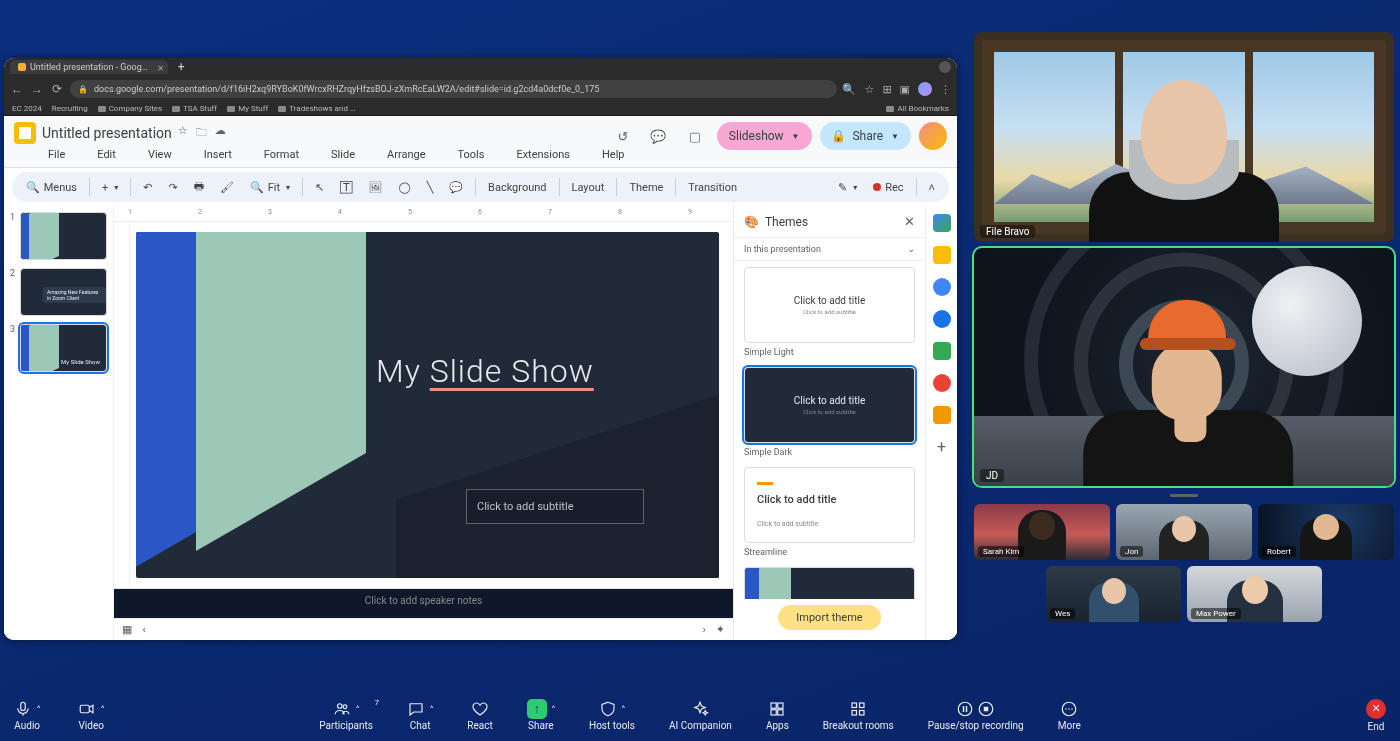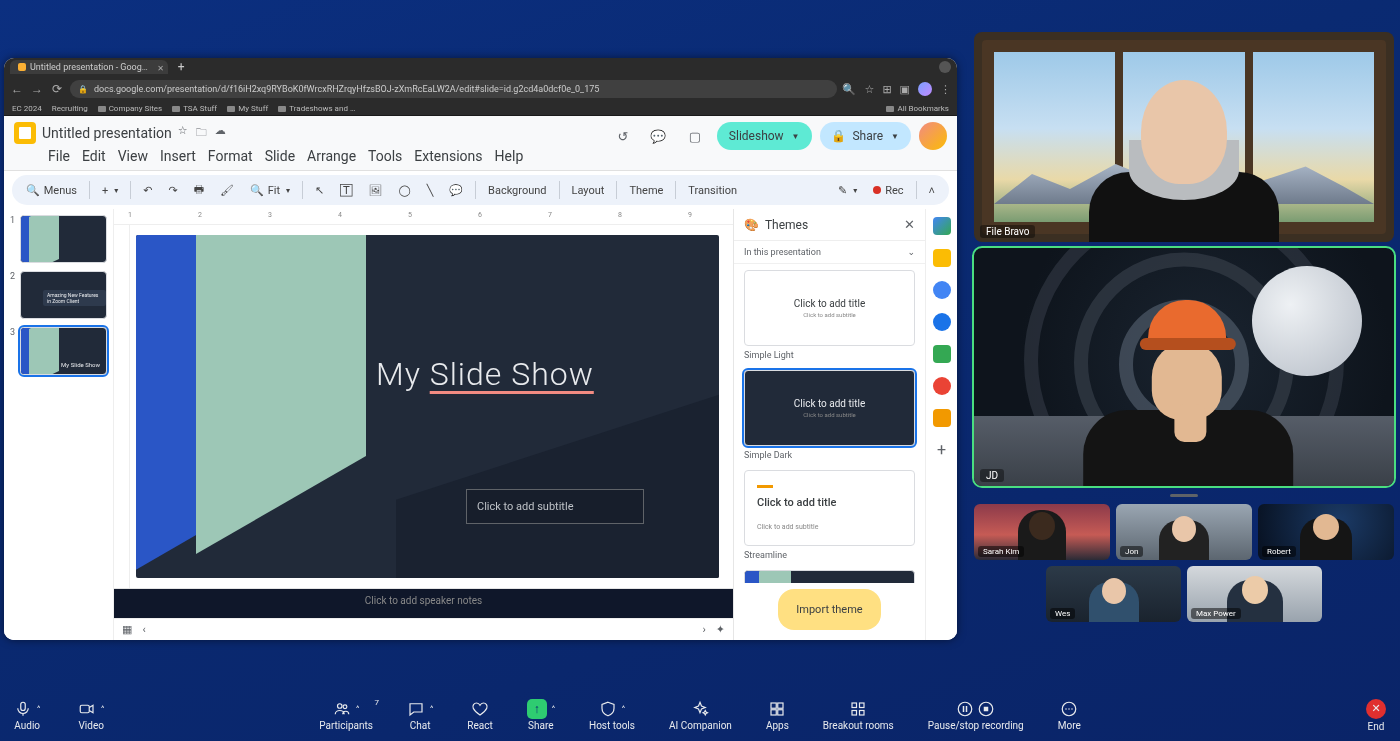--- a/index.html
+++ b/index.html
@@ -35,25 +35,25 @@
 .slides-appbar { background:#f8f9fa; padding:6px 10px 0 10px; border-bottom:1px solid #e0e0e0; position:relative;}
 .slides-title-row{display:flex;align-items:center;gap:6px;}
 .slides-logo{width:22px;height:22px;background:#fbbc04;border-radius:4px;position:relative;}
 .slides-logo::after{content:"";position:absolute;inset:5px;background:#fff;border-radius:1px;}
 .doc-title{font-size:14px;color:#3c4043;}
 .title-icons{color:#5f6368;font-size:11px;display:flex;gap:8px;}
 .title-icons span{cursor:pointer;}
 .appbar-right{position:absolute;right:10px;top:6px;display:flex;align-items:center;gap:8px;}
 .pill{border:1px solid #dadce0;border-radius:16px;height:28px;display:flex;align-items:center;padding:0 12px;font-size:12px;color:#3c4043;gap:6px;cursor:pointer;}
 .pill.share{background:#c2e7ff;border:none;}
-.pill.slideshow{background:#5eead4;border:none;}
+.pill.slideshow{background:#f9a8d4;border:none;}
 .icon-btn-round{width:28px;height:28px;border-radius:50%;display:flex;align-items:center;justify-content:center;color:#5f6368;font-size:13px;cursor:pointer;}
 .google-avatar{width:28px;height:28px;border-radius:50%;background:linear-gradient(135deg,#f28b82,#fbbc04);}
 
-.menus{display:flex;gap:12px;font-size:14px;color:#3c4043;padding:4px 0 6px 34px;}
+.menus{display:flex;gap:32px;font-size:11px;color:#3c4043;padding:4px 0 6px 34px;}
 .menus span{cursor:pointer;}
 
 
 .toolbar{background:#edf2fa;border-radius:20px;margin:4px 8px;height:30px;display:flex;align-items:center;padding:0 10px;gap:8px;font-size:11px;color:#444;}
 .toolbar .sep{width:1px;height:18px;background:#c7cdd6;}
 .toolbar .tbtn{display:flex;align-items:center;gap:4px;cursor:pointer;padding:2px 4px;border-radius:4px;}
 .toolbar .txt{font-size:11px;}
 .rec-dot{width:8px;height:8px;border-radius:50%;background:#d93025;display:inline-block;}
 
 
@@ -100,21 +100,21 @@
 .theme-card.stream{background:#fff;align-items:flex-start;padding:10px 12px;}
 .theme-card.stream .bar{width:16px;height:3px;background:#f29900;margin-bottom:6px;}
 .theme-card.stream .t{font-size:11px;font-weight:500;}
 .theme-card.stream .s{font-size:7px;color:#888;margin-top:12px;}
 .theme-card.focus{background:#212a39;}
 .theme-card.focus .shp1{position:absolute;left:-12px;top:-12px;width:44px;height:90px;background:#2a56c6;transform:skewY(-28deg);}
 .theme-card.focus .shp2{position:absolute;left:14px;top:-8px;width:32px;height:80px;background:#9dc7b6;transform:skewY(-28deg);}
 .theme-card.focus .lbl{position:absolute;right:10px;top:30px;color:#e8eaed;font-size:9px;}
 .theme-name{font-size:9px;color:#5f6368;margin-top:4px;}
 .theme-sub{font-size:6px;color:#888;}
-.import-theme{margin:6px auto 10px;background:#ffe082;border-radius:16px;padding:14px 18px;font-size:11px;color:#3c4043;cursor:pointer;width:fit-content;}
+.import-theme{margin:6px auto 10px;background:#ffe082;border-radius:16px;padding:6px 18px;font-size:11px;color:#3c4043;cursor:pointer;width:fit-content;}
 
 
 .side-rail{width:32px;background:#fff;border-left:1px solid #eee;display:flex;flex-direction:column;align-items:center;gap:14px;padding-top:8px;}
 .side-rail .ic{width:18px;height:18px;border-radius:4px;cursor:pointer;}
 .ic.cal{background:linear-gradient(135deg,#4285f4,#34a853);}
 .ic.keep{background:#fbbc04;}
 .ic.tasks{background:#4285f4;border-radius:50%;}
 .ic.contacts{background:#1a73e8;border-radius:50%;}
 .ic.maps{background:#34a853;}
 .ic.red{background:#ea4335;border-radius:50%;}

